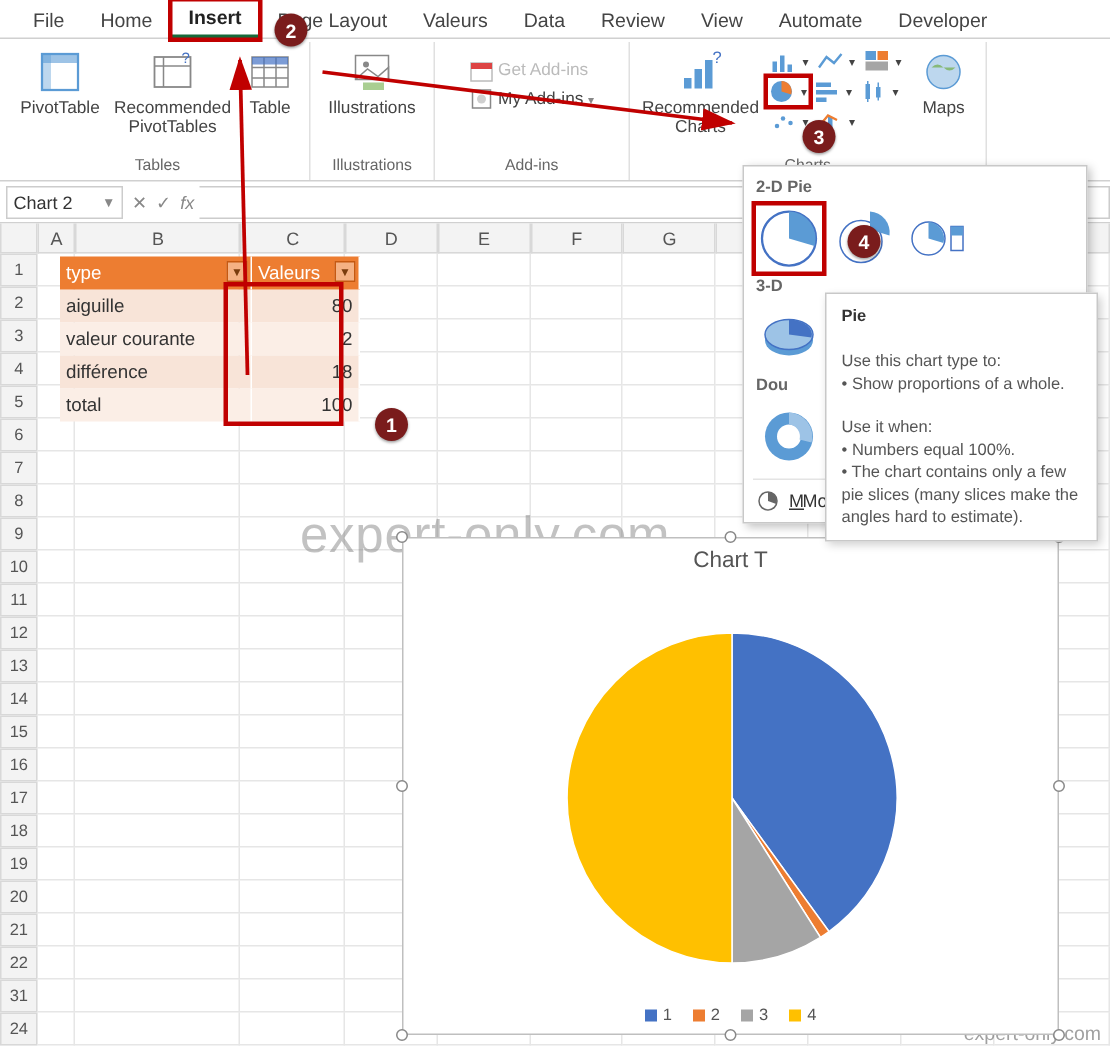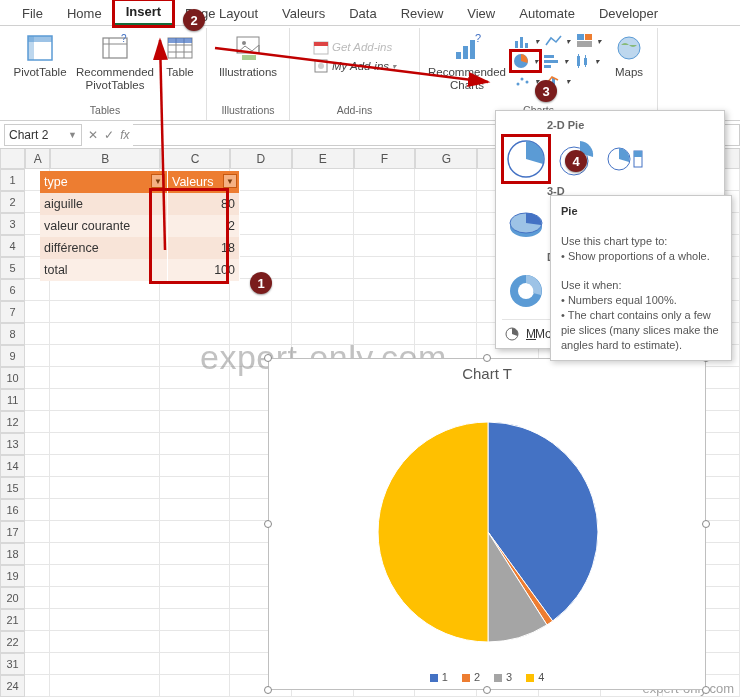--- a/index.html
+++ b/index.html
@@ -11,21 +11,21 @@
   .tab.active { border-bottom:3px solid #166a3a; font-weight:600; color:#222; margin-bottom:-1px; }
   .tab.highlight { outline:3px solid #c00000; outline-offset:-1px; }
 
   
   .ribbon { height:95px; border-bottom:1px solid #d0d0d0; display:flex; padding:2px 4px 0 4px; }
   .group { display:flex; flex-direction:column; align-items:center; padding:2px 6px; border-right:1px solid #e0e0e0; }
   .group-items { display:flex; align-items:flex-start; gap:4px; flex:1; }
   .group-label { font-size:10.5px; color:#666; padding:2px 0; }
   .btn-large { display:flex; flex-direction:column; align-items:center; justify-content:flex-start; padding:2px 2px; width:60px; text-align:center; line-height:1.1; font-size:11.5px; color:#444; }
   .btn-large .ico { width:32px; height:32px; margin-bottom:2px; display:flex; align-items:center; justify-content:center; }
-  .btn-sm { display:flex; align-items:center; font-size:11.5px; color:#444; padding:1px 2px; gap:3px;font-style:italic; }
+  .btn-sm { display:flex; align-items:center; font-size:11.5px; color:#444; padding:1px 2px; gap:3px; }
   .stack { display:flex; flex-direction:column; gap:1px; }
   .pie-btn { outline:3px solid #c00000; padding:1px; }
   svg { display:block; }
 
   
   .fxrow { height:28px; display:flex; align-items:center; border-bottom:1px solid #d0d0d0; }
   .namebox { width:78px; height:22px; border:1px solid #ccc; margin:0 2px 0 4px; padding:2px 4px; font-size:12px; display:flex; align-items:center; justify-content:space-between; }
   .namebox .dd { color:#888; font-size:9px; }
   .fx-ctl { display:flex; align-items:center; gap:6px; padding:0 4px; color:#888; }
   .fx-ctl span { font-size:12px; }
@@ -56,21 +56,21 @@
   .valbox { outline:3px solid #c00000; }
 
   
   .badge { position:absolute; width:22px; height:22px; border-radius:50%; background:#7a1c1c; color:#fff; font-weight:bold; display:flex; align-items:center; justify-content:center; font-size:13px; box-shadow:0 1px 2px rgba(0,0,0,.4); }
 
   
   #overlay { position:absolute; left:0; top:0; pointer-events:none; }
 
   
   .dropdown { position:absolute; left:495px; top:110px; width:230px; background:#fff; border:1px solid #c8c8c8; box-shadow:2px 2px 6px rgba(0,0,0,.25); padding:6px 6px 4px 6px; }
-  .dropdown .sec-title { font-size:11px; color:#666; font-weight:600; padding:2px 2px 4px 2px;margin-left:43px; }
+  .dropdown .sec-title { font-size:11px; color:#666; font-weight:600; padding:2px 2px 4px 2px; }
   .dropdown .opts { display:flex; gap:6px; padding:2px; }
   .dropdown .opt { width:44px; height:44px; display:flex; align-items:center; justify-content:center; }
   .dropdown .opt.highlight { outline:3px solid #c00000; }
   .dropdown .more { display:flex; align-items:center; gap:6px; padding:6px 2px 2px 2px; font-size:12px; border-top:1px solid #e4e4e4; margin-top:4px;}
   .dropdown .more span.u { text-decoration:underline; }
 
   
   .tooltip { position:absolute; left:550px; top:195px; width:182px; background:#fff; border:1px solid #c8c8c8; box-shadow:2px 2px 6px rgba(0,0,0,.2); padding:8px 10px; font-size:11px; color:#555; line-height:1.35; }
   .tooltip b { color:#333; }
 

